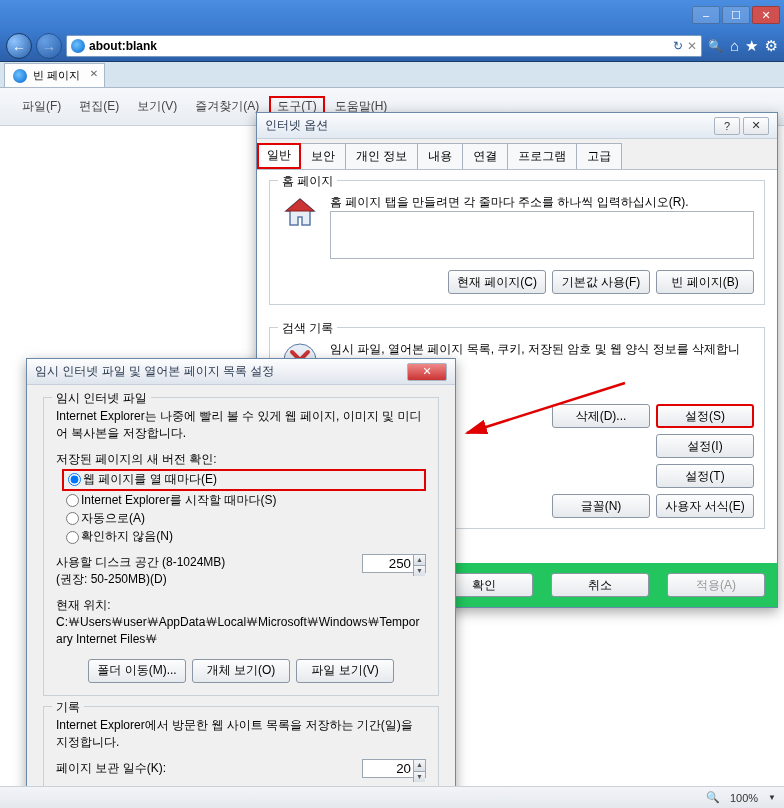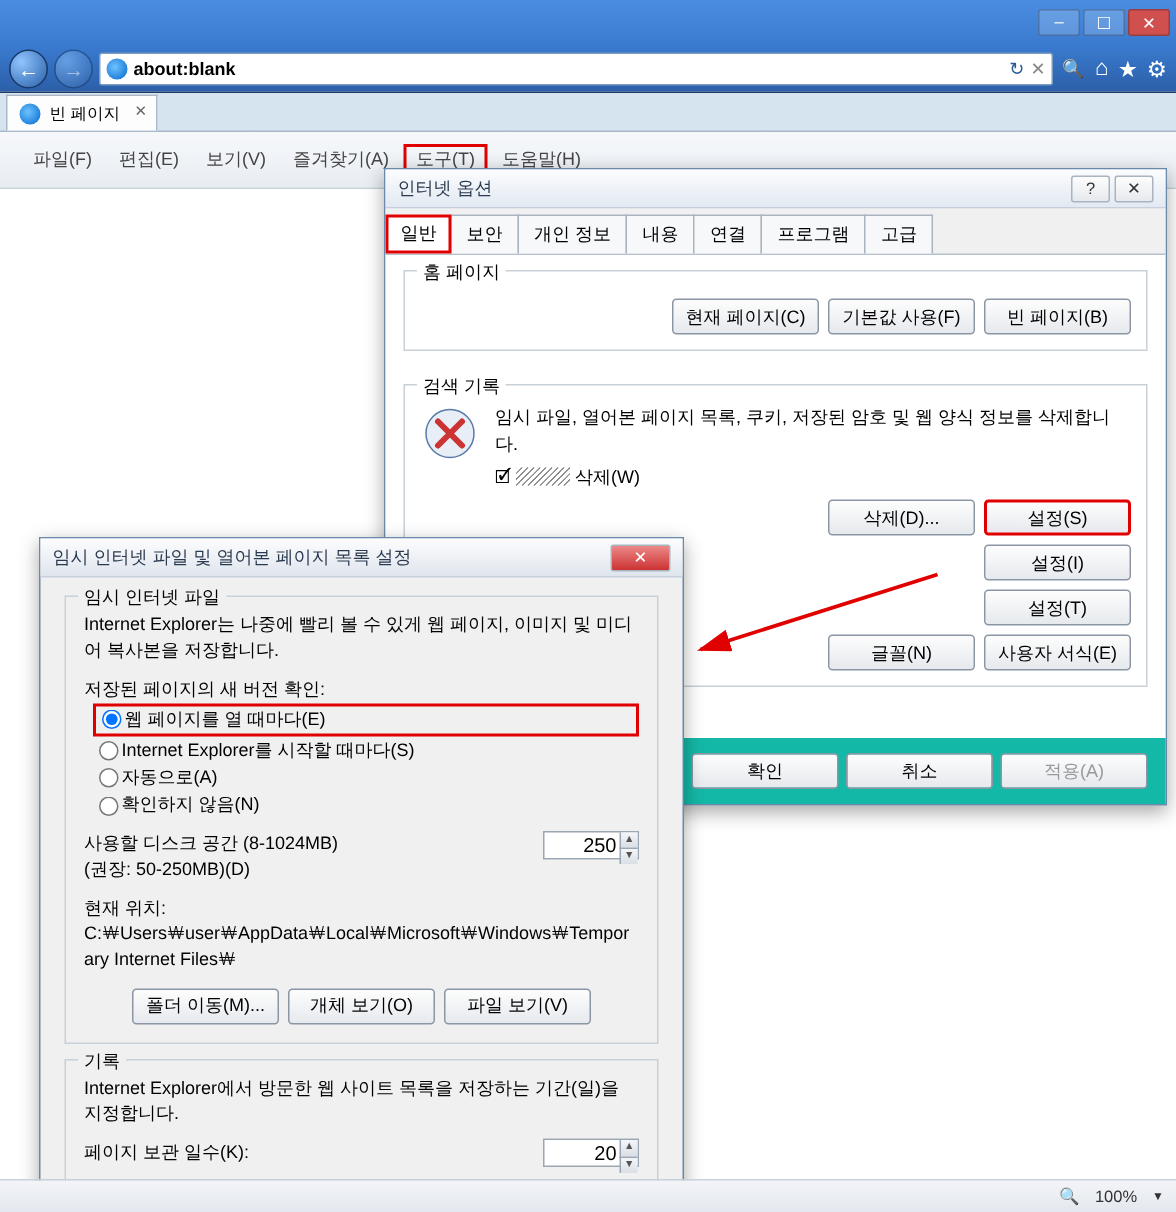--- a/index.html
+++ b/index.html
@@ -48,21 +48,21 @@
 .g-icon { width: 40px; height: 40px; flex-shrink: 0; }
 .house-icon svg, .x-icon svg { width: 40px; height: 40px; }
 .g-text { flex: 1; font-size: 12px; line-height: 1.5; }
 .textarea { width: 100%; height: 48px; border: 1px solid #abb6c2; background: #fff; resize: none; font-size: 12px; padding: 2px; }
 .btn-row { display: flex; justify-content: flex-end; gap: 6px; margin-top: 6px; flex-wrap: wrap; }
 .btn { min-width: 98px; height: 24px; background: linear-gradient(#fdfdfd,#e6e9ed); border: 1px solid #8a96a4; border-radius: 3px; font-size: 12px; cursor: pointer; padding: 0 8px; }
 .btn.hl { border: 2px solid #e00000; }
 .checkbox-row { display: flex; align-items: center; gap: 6px; margin-top: 4px; }
 .sub-row { display: flex; align-items: center; justify-content: space-between; margin: 6px 0; }
 
-.dlg-foot { padding: 10px 12px; display: flex; justify-content: flex-end; gap: 5px; background: #14b8a6; }
+.dlg-foot { padding: 10px 12px; display: flex; justify-content: flex-end; gap: 18px; background: #22c55e; }
 
 
 .set-body { padding: 12px 16px 6px; font-size: 12px; line-height: 1.45; }
 .fieldset { border: 1px solid #c8d0d8; padding: 10px 12px 12px; position: relative; margin-bottom: 10px; }
 .fs-title { position: absolute; top: -8px; left: 8px; background: #f0f0f0; padding: 0 4px; }
 .radio-row { display: flex; align-items: center; gap: 2px; margin: 1px 0 1px 10px; }
 .radio-row.hl { border: 2px solid #e00000; padding: 0px 4px; margin-left: 6px;}
 .num-input { width: 64px; text-align: right; padding: 1px 14px 1px 2px; border: 1px solid #9aa6b2; background:#fff; position: relative; }
 .spinner { position: relative; display: inline-block; }
 .spin-btns { position: absolute; right: 1px; top: 1px; bottom: 1px; width: 12px; display: flex; flex-direction: column; }
@@ -129,20 +129,32 @@
       <div class="opt-tab">개인 정보</div>
       <div class="opt-tab">내용</div>
       <div class="opt-tab">연결</div>
       <div class="opt-tab">프로그램</div>
       <div class="opt-tab">고급</div>
     </div>
   <div class="opt-body">
 
     <div class="group">
       <div class="group-title">홈 페이지</div>
+      <div class="g-row">
+        <div class="g-icon house-icon">
+          <svg viewBox="0 0 40 40">
+              <path d="M20 6 L34 18 L30 18 L30 32 L22 32 L22 24 L18 24 L18 32 L10 32 L10 18 L6 18 Z" fill="#e8eef6" stroke="#5a7aa8" stroke-width="1.5"></path>
+              <path d="M20 6 L34 18 L6 18 Z" fill="#cc3333" stroke="#882222"></path>
+            </svg>
+        </div>
+        <div class="g-text">
+          <div>홈 페이지 탭을 만들려면 각 줄마다 주소를 하나씩 입력하십시오(R).</div>
+          <textarea class="textarea" style=""></textarea>
+        </div>
+      </div>
       <div class="btn-row">
         <button class="btn">현재 페이지(C)</button>
         <button class="btn">기본값 사용(F)</button>
         <button class="btn">빈 페이지(B)</button>
       </div>
     </div>
 
     <div class="group">
       <div class="group-title">검색 기록</div>
       <div class="g-row">

